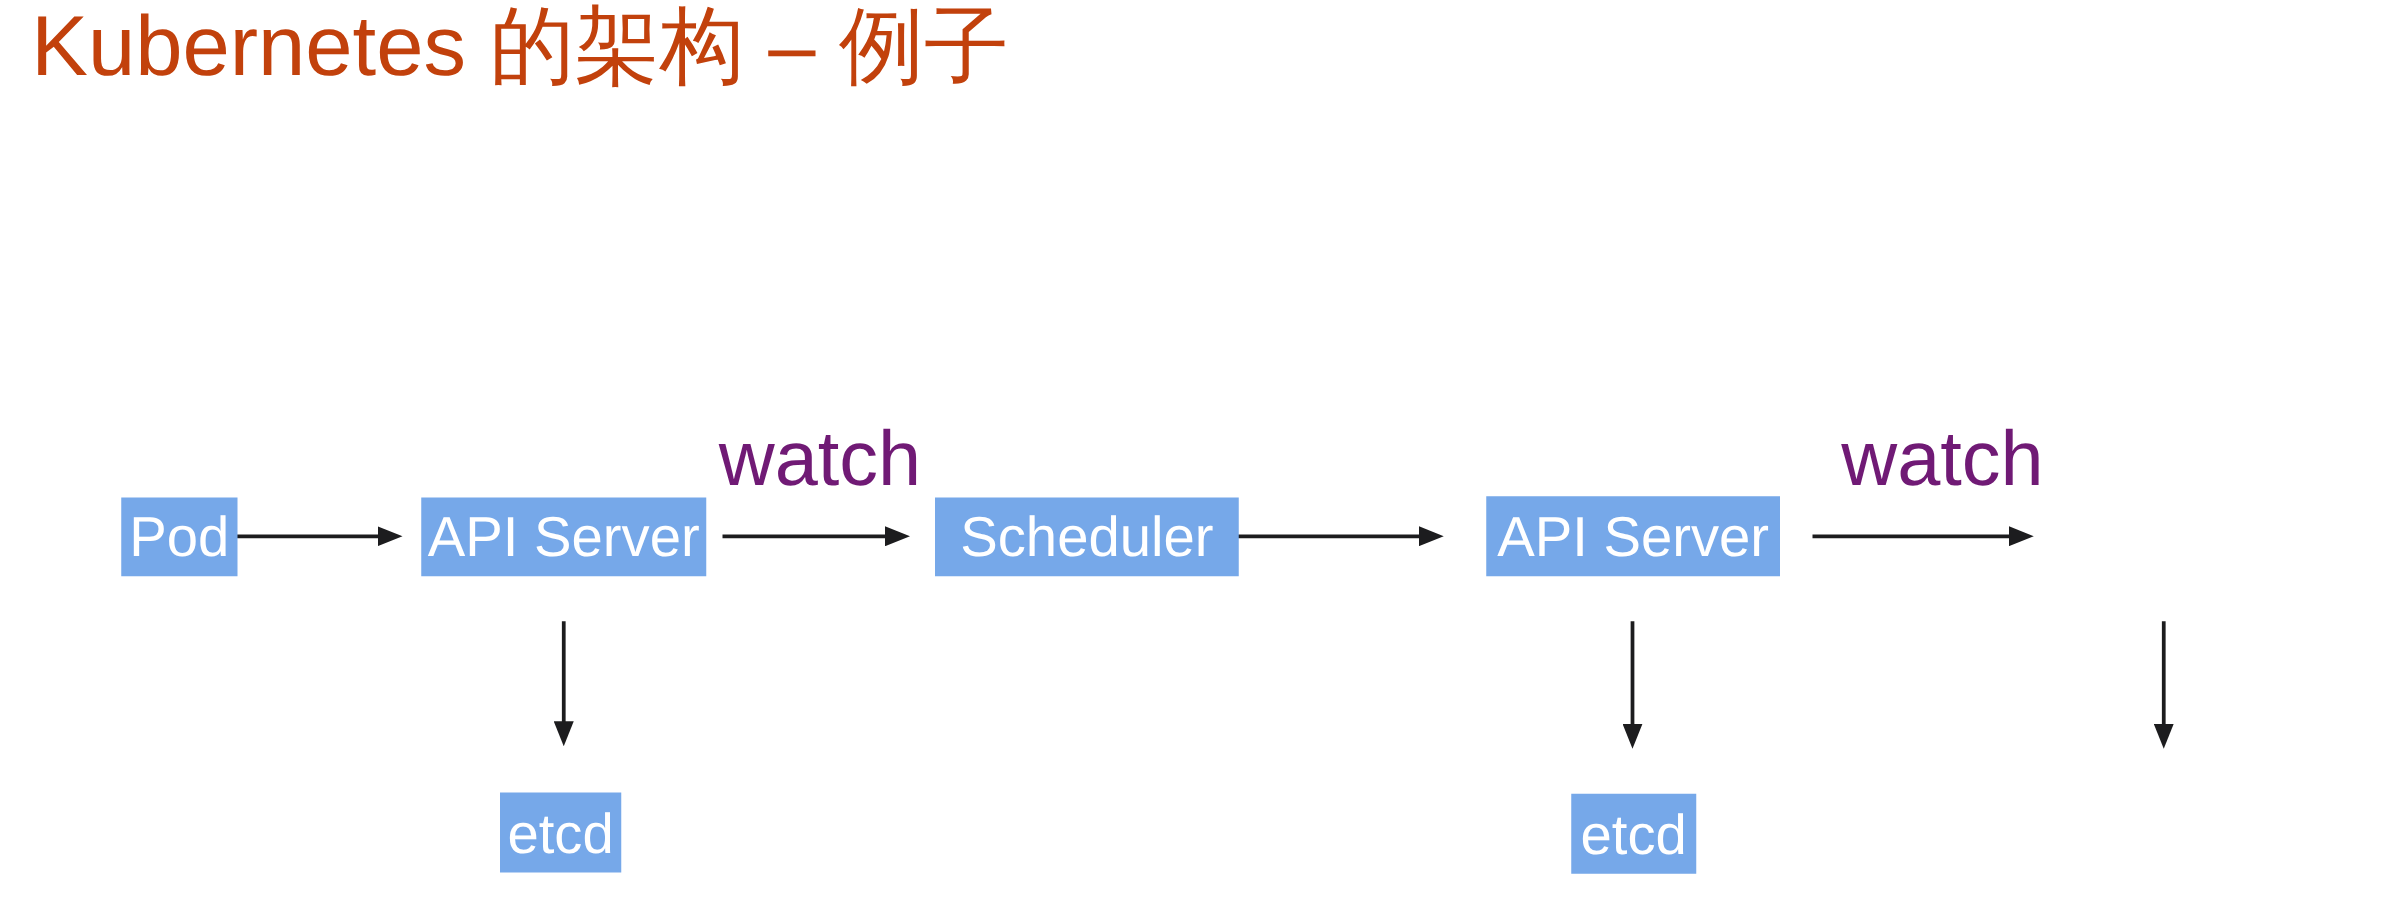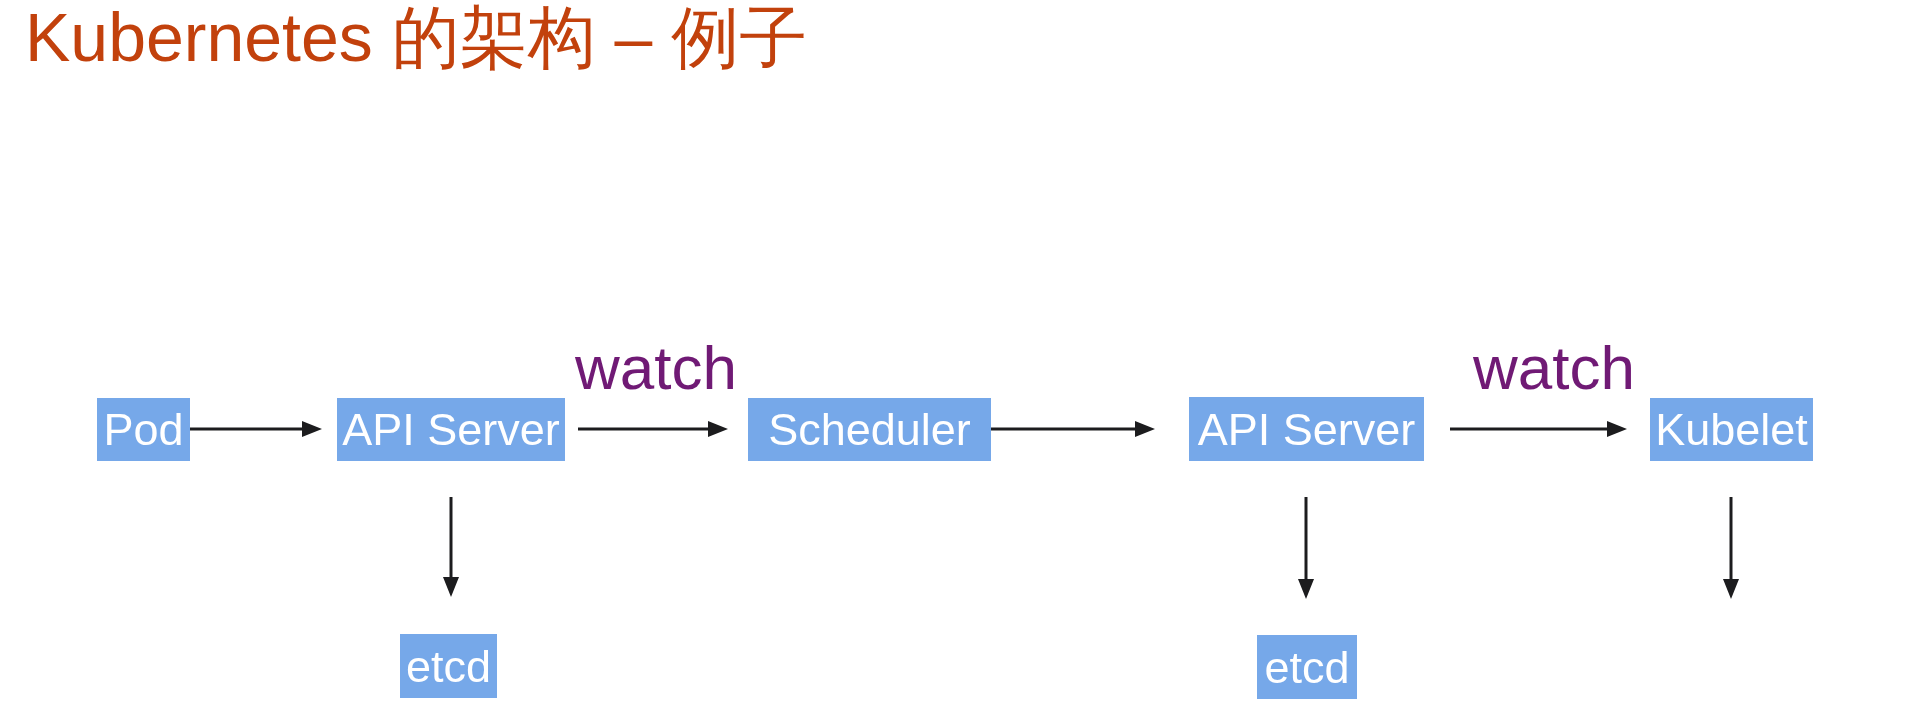--- a/index.html
+++ b/index.html
@@ -90,21 +90,20 @@
   </svg>
 
   <div class="node" id="node-pod">Pod</div>
 
   <div class="node" id="node-api-server-1">API Server</div>
 
   <div class="node" id="node-scheduler">Scheduler</div>
 
   <div class="node" id="node-api-server-2">API Server</div>
 
-  <div class="node" id="node-kubelet">Kubelet</div>
 
   <div class="node" id="node-etcd-1">etcd</div>
 
   <div class="node" id="node-etcd-2">etcd</div>
 
 
   <div class="edge-label" id="edge-label-watch-1">watch</div>
 
   <div class="edge-label" id="edge-label-watch-2">watch</div>
 

